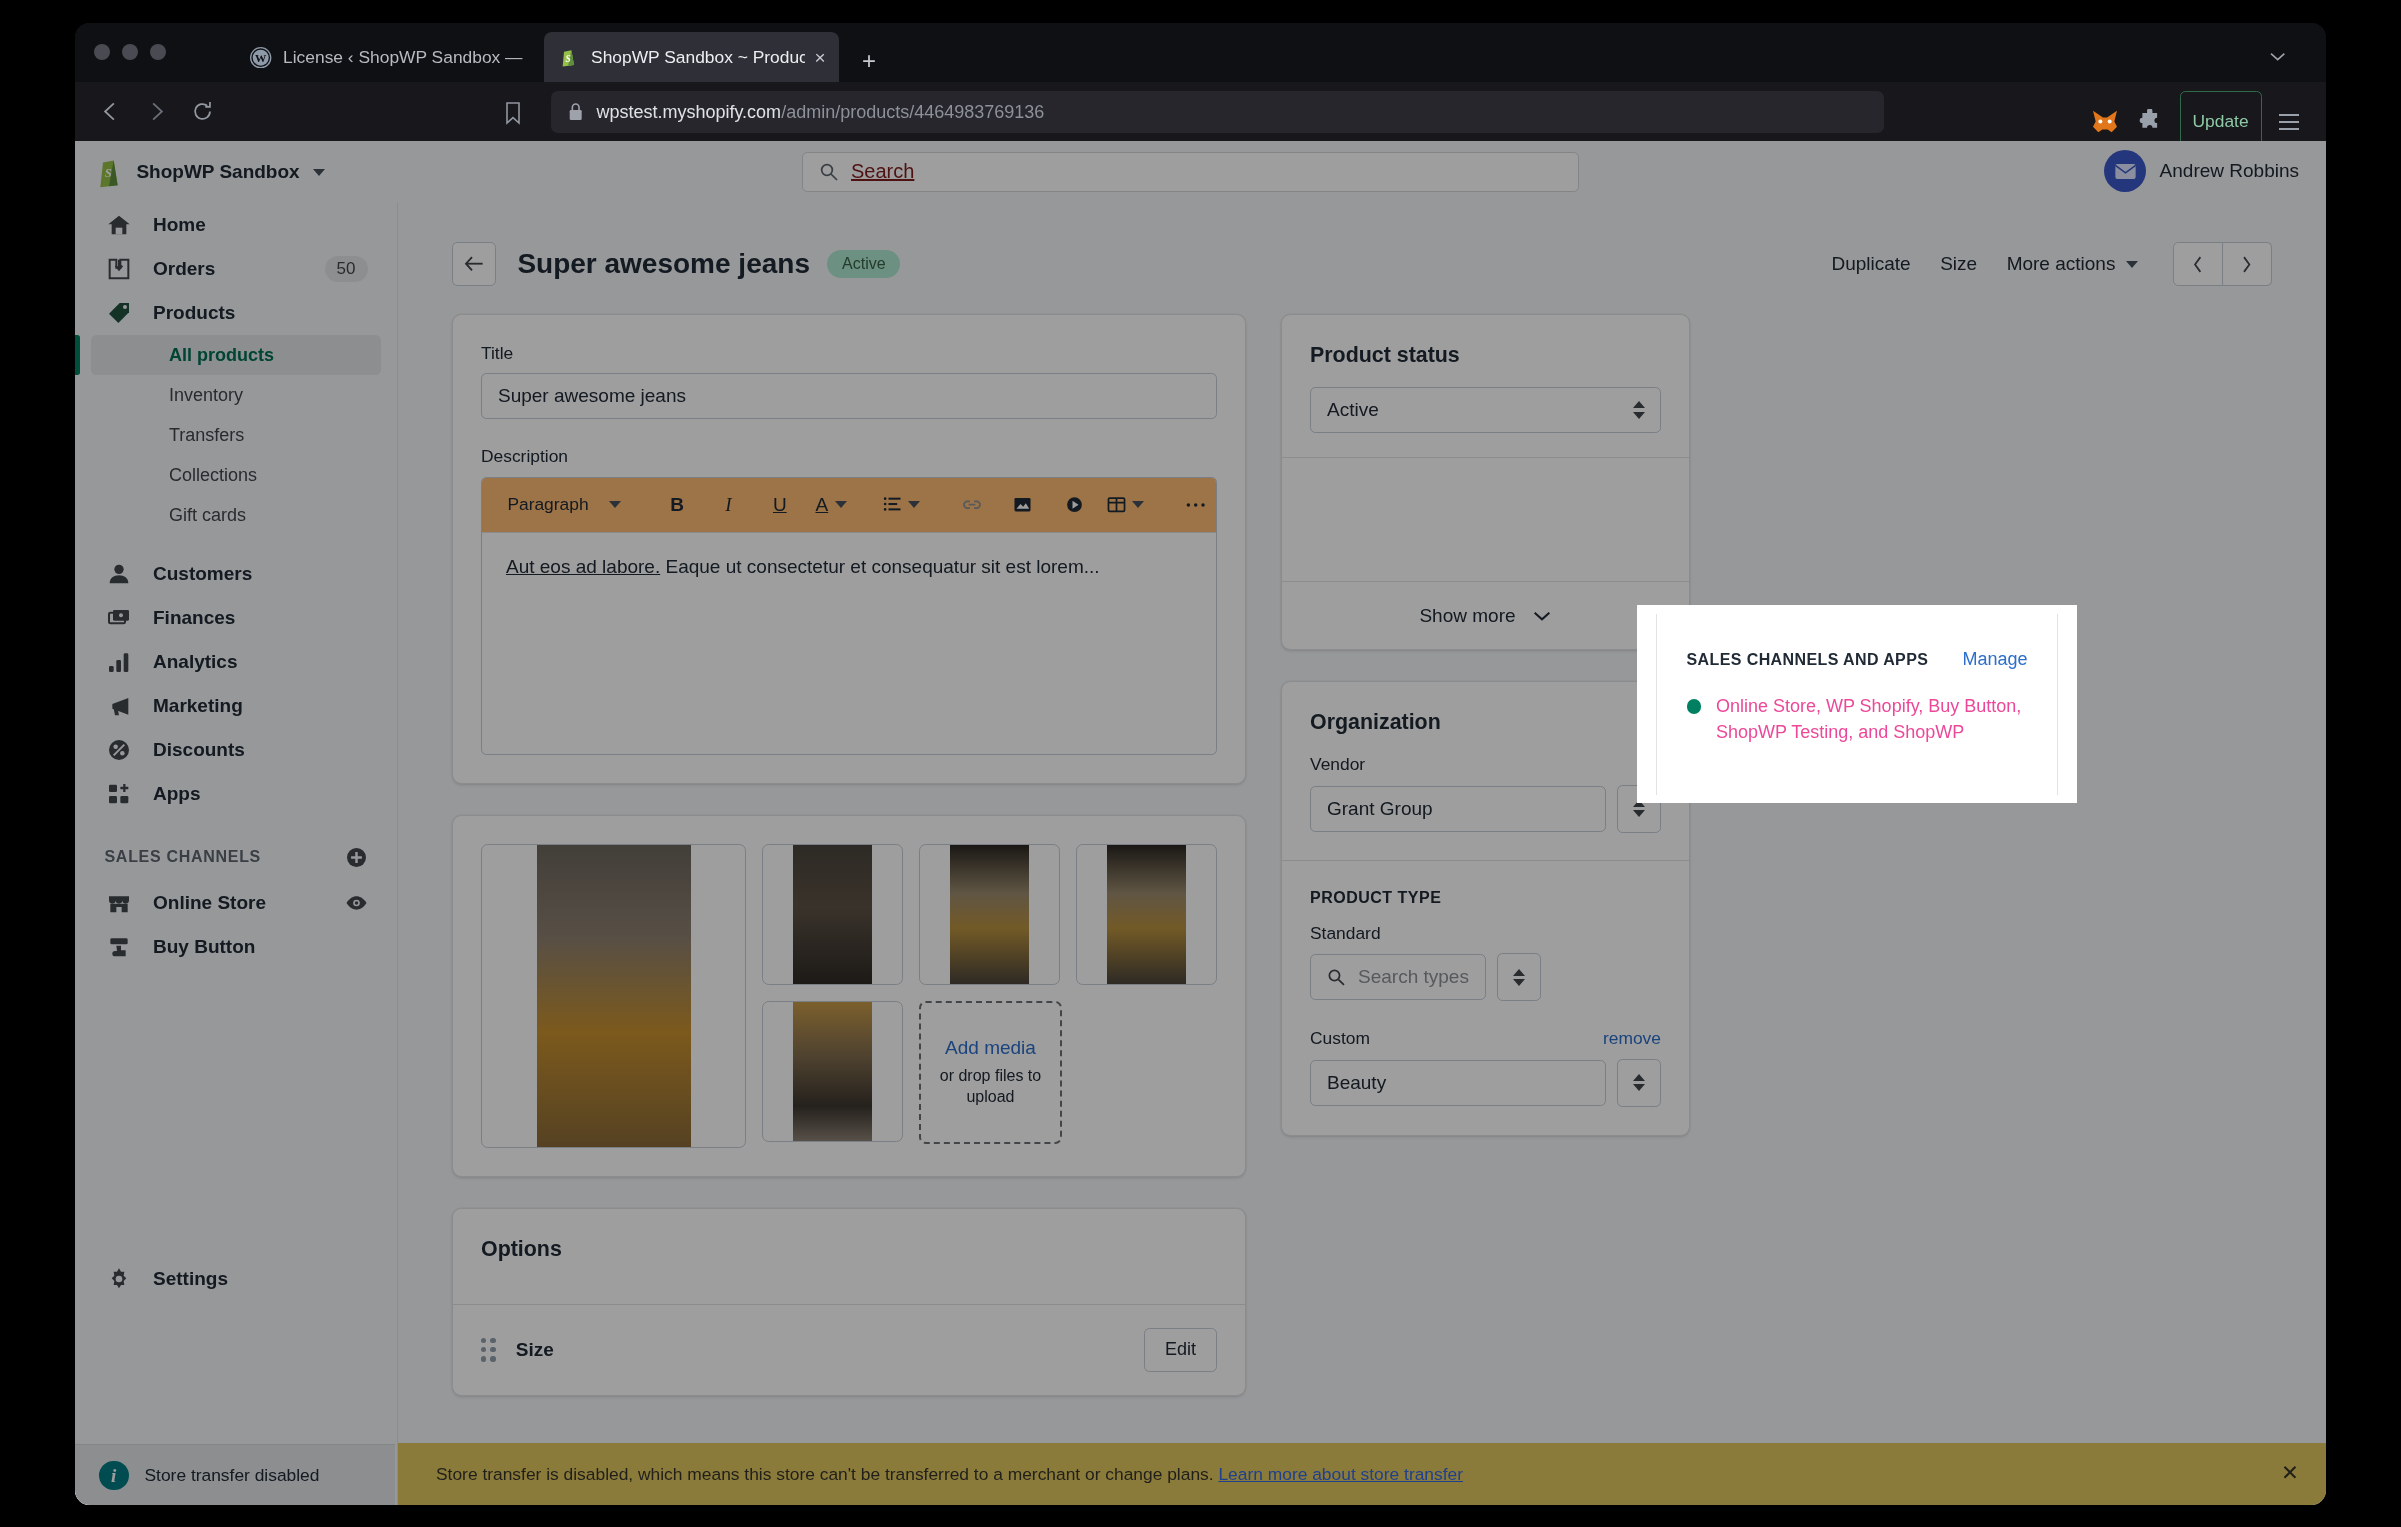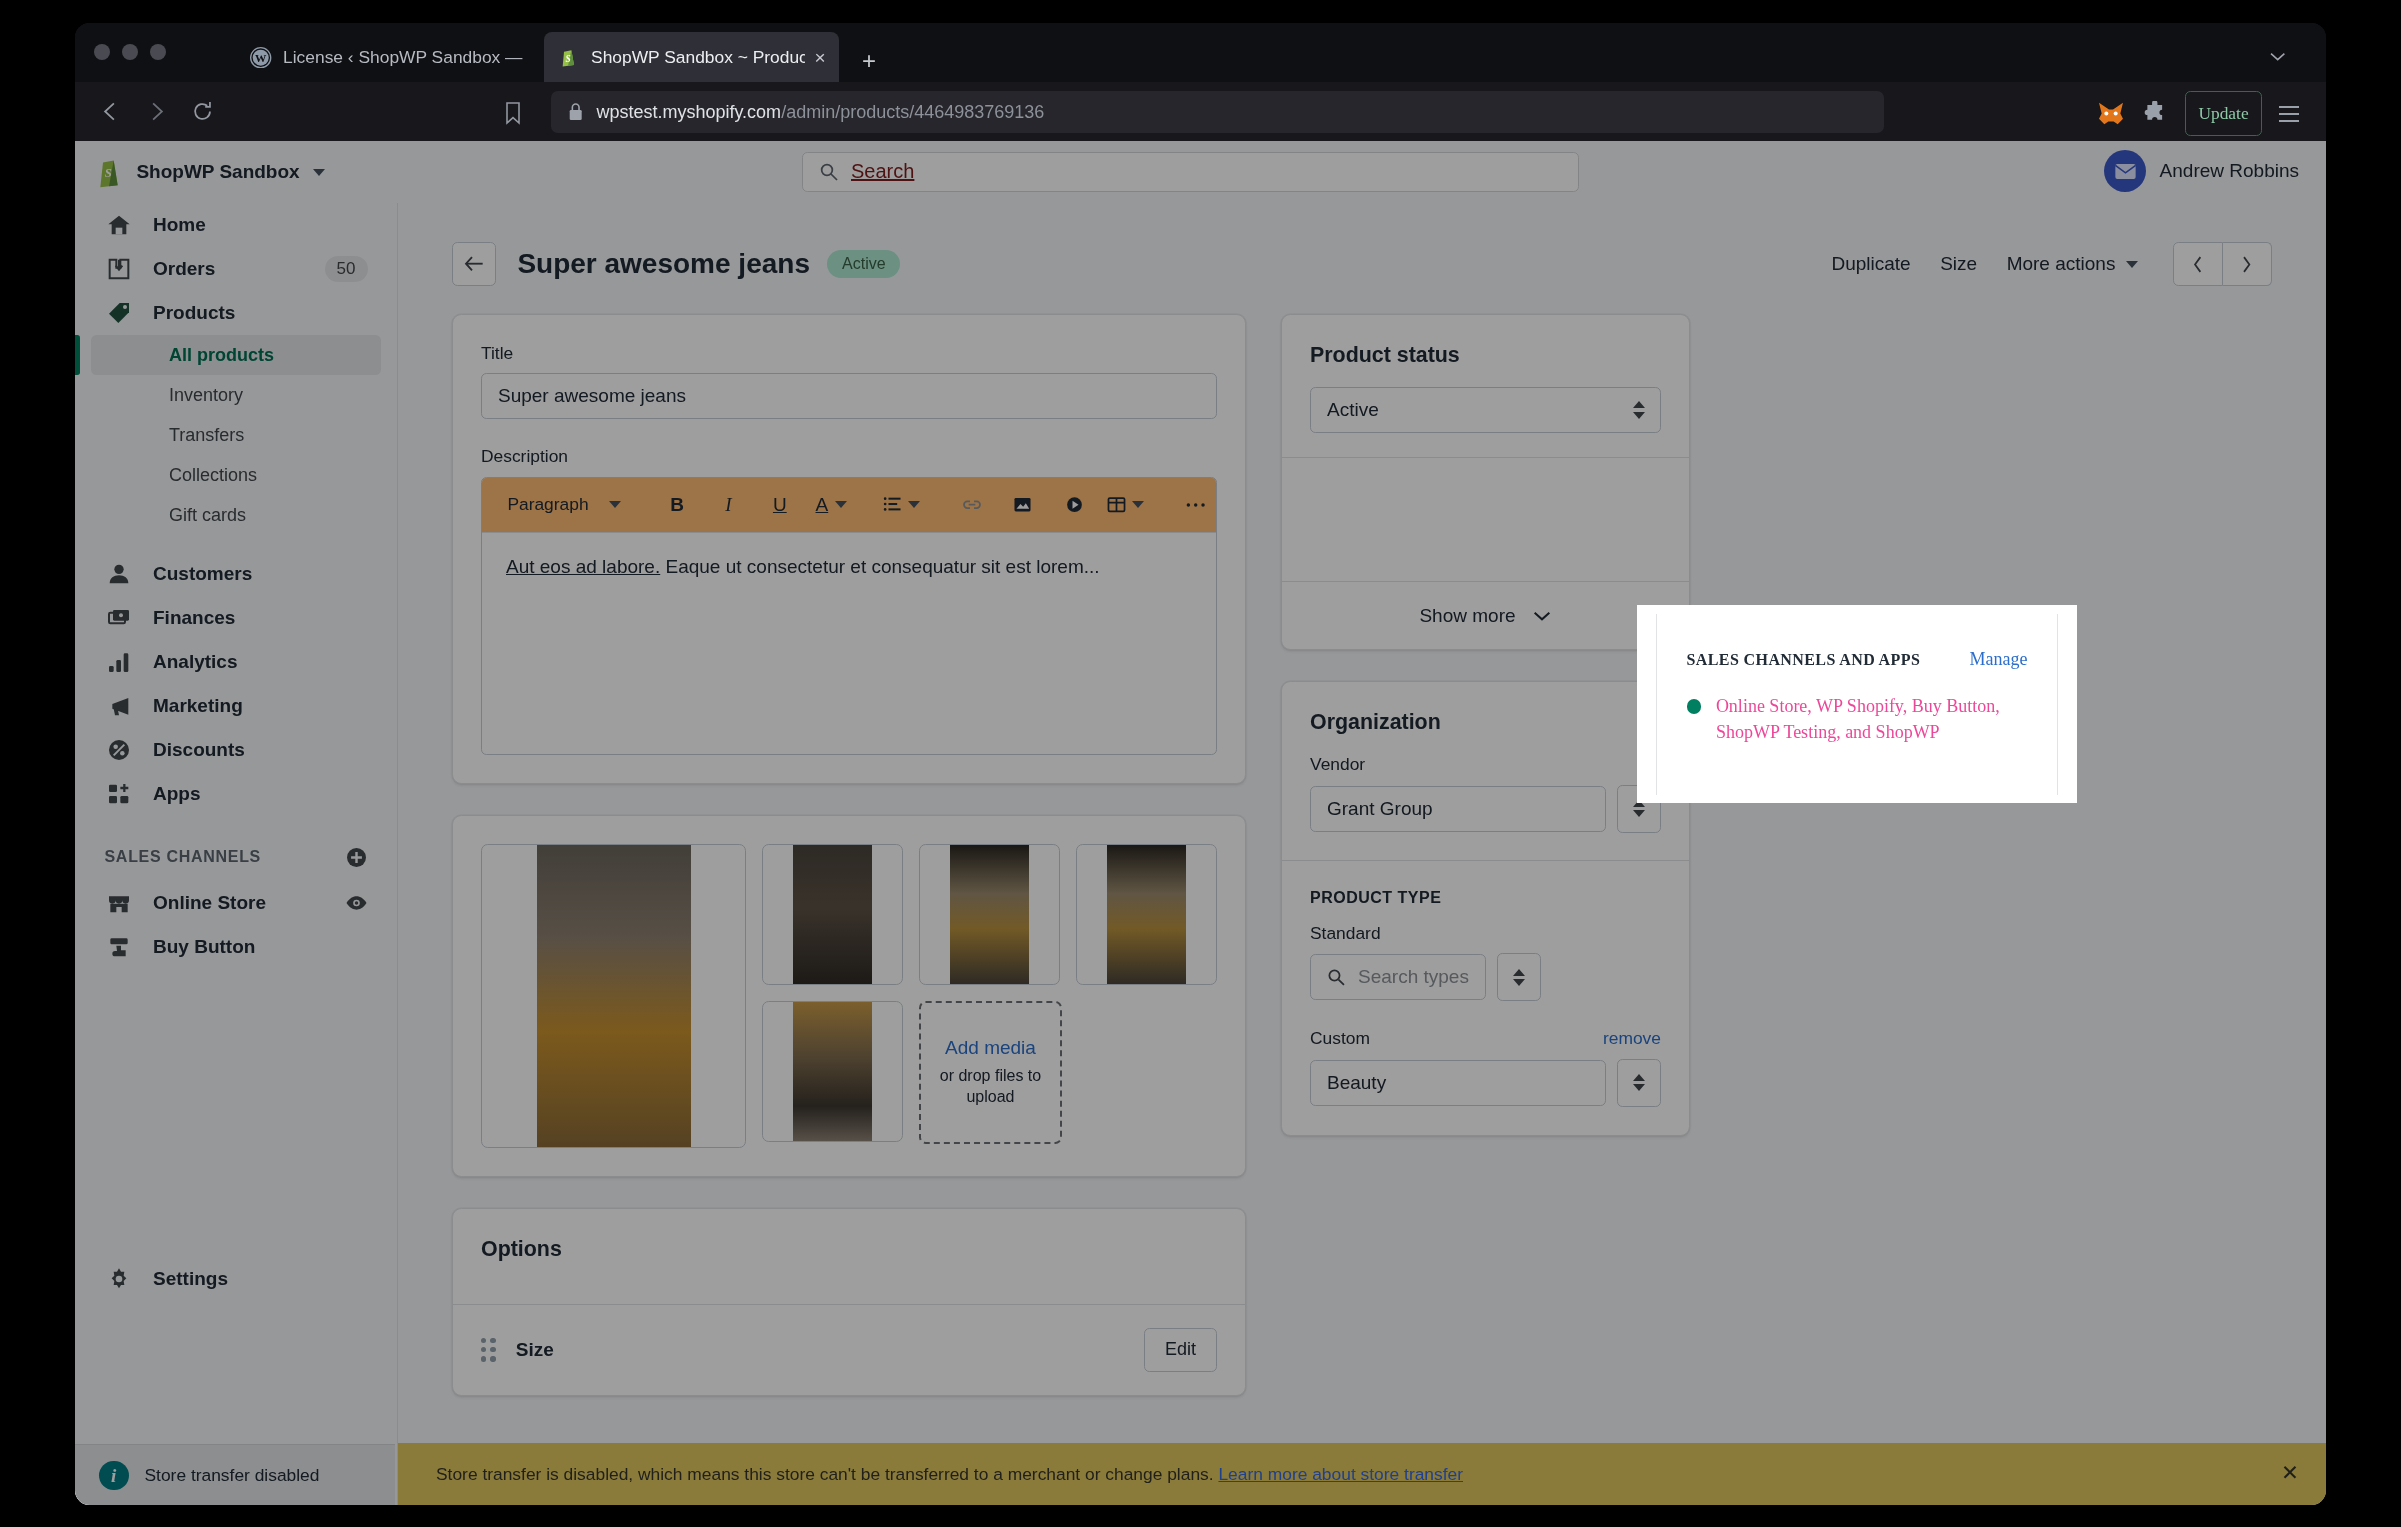--- a/index.html
+++ b/index.html
@@ -31,32 +31,32 @@
   .toolbar{position:relative;height:59px;background:#17171c;display:flex;align-items:center;}
   .navbtn{width:38px;height:38px;margin-left:8px;display:flex;align-items:center;justify-content:center;color:#9297a0;}
   .navbtn:first-child{margin-left:16px;}
   .bookmark{position:absolute;left:422px;top:14.7px;width:32px;height:32px;display:flex;align-items:center;justify-content:center;color:#9297a0;}
   .omnibox{position:absolute;left:476px;top:9.4px;width:1333px;height:42px;background:#26262c;border-radius:6.7px;display:flex;align-items:center;padding:0 16px;box-sizing:border-box;}
   .omnibox .lock{margin-right:12px;color:#9ea2aa;}
   .omnibox .url{font-size:18px;color:#dfe2e7;white-space:nowrap;}
   .omnibox .url .path{color:#8d9199;}
   .tb-right{position:absolute;right:27px;top:9.4px;display:flex;align-items:center;gap:17.4px;}
   .updatebtn{height:35px;border:1.3px solid #2f6b4a;border-radius:5.4px;color:#8fcaa7;
-             font-size:17.4px;display:flex;align-items:center;padding:4px 12px;font-family:Liberation Serif, serif;}
+             font-size:17.4px;display:flex;align-items:center;padding:12px 12px;}
   .hammenu{display:flex;flex-direction:column;gap:4.7px;}
   .hammenu i{display:block;width:20px;height:2px;background:#9aa0a9;}
 
   
   .app{position:relative;width:2251px;height:1364px;background:#f4f6f8;}
 
   
   .dimmer{position:absolute;inset:0;background:rgba(0,0,0,.38);z-index:60;pointer-events:none;}
   .spotlight{position:absolute;left:1562px;top:464px;width:440px;height:198px;background:#fff;z-index:70;overflow:hidden;}
   .spot-inner{position:absolute;left:19px;top:9.4px;width:402px;height:181px;background:#fff;
-              border-left:1.3px solid #e1e3e5;border-right:1.3px solid #e1e3e5;box-sizing:border-box;font-family:Liberation Serif, serif;}
+              border-left:1.3px solid #e1e3e5;border-right:1.3px solid #e1e3e5;box-sizing:border-box;}
   .spot-body{padding:35px 29.5px 0 29.5px;}
   .spot-head{display:flex;align-items:center;justify-content:space-between;margin-bottom:23px;}
   .spot-head .lbl{font-size:16px;font-weight:bold;letter-spacing:0.4px;color:#212b36;}
   .spot-head .manage{font-size:18px;color:#2c6ecb;}
   .spot-row{display:flex;gap:14.7px;align-items:flex-start;}
   .spot-dot{width:14.7px;height:14.7px;border-radius:50%;background:#008060;margin-top:6px;flex:0 0 14.7px;}
   .spot-txt{font-size:18px;color:#ec4899;line-height:1.45;}
 
   
   .topbar{position:absolute;left:0;top:0;width:2251px;height:62px;background:#f4f6f8;display:flex;align-items:center;}

